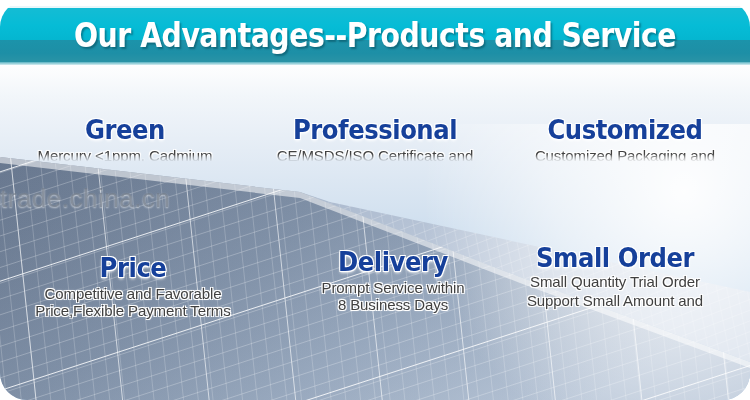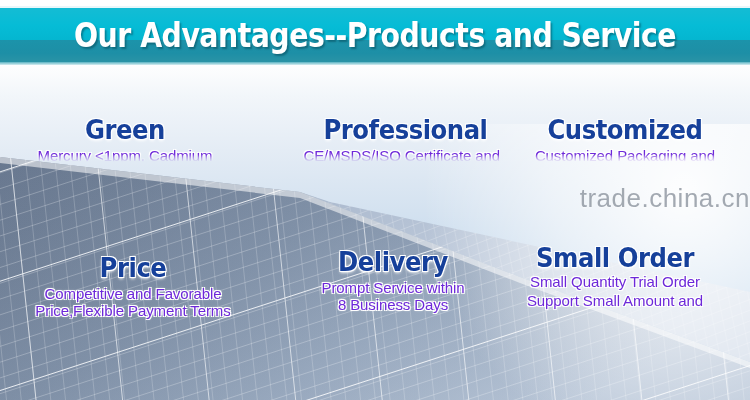--- a/index.html
+++ b/index.html
@@ -7,20 +7,21 @@
     padding: 0;
     background: #ffffff;
   }
   #banner {
     position: relative;
     width: 750px;
     height: 400px;
     overflow: hidden;
     font-family: "Liberation Sans", sans-serif;
     background: #ffffff;
+    border-radius: 27px;
   }
 
   
   .sky {
     position: absolute;
     left: 0; top: 62px;
     width: 750px; height: 338px;
     background: linear-gradient(to bottom,
         #ffffff 0%,
         #f2f6fa 10%,
@@ -113,41 +114,41 @@
     text-shadow:
        1px 1px 0 #ffffff, -1px 1px 0 #ffffff,
        1px -1px 0 #ffffff, -1px -1px 0 #ffffff,
        0 2px 3px rgba(255,255,255,0.9);
   }
   .cell-desc {
     margin-top: 2px;
     font-family: "Liberation Sans", sans-serif;
     font-size: 15px;
     font-weight: 400;
-    color: #6d28d9;
+    color: #404040;
     line-height: 17px;
     letter-spacing: -0.1px;
     text-shadow:
        1px 1px 0 #ffffff, -1px 1px 0 #ffffff,
        1px -1px 0 #ffffff, -1px -1px 0 #ffffff,
        0 0 3px #ffffff;
   }
   
   .row-top .cell-desc {
     -webkit-mask-image: linear-gradient(to bottom, #000 0%, #000 42%, rgba(0,0,0,0.45) 62%, rgba(0,0,0,0) 86%);
             mask-image: linear-gradient(to bottom, #000 0%, #000 42%, rgba(0,0,0,0.45) 62%, rgba(0,0,0,0) 86%);
     filter: blur(0.25px);
   }
 
   
   .watermark {
     position: absolute;
     left: 0; top: 183px;
     width: 750px;
-    text-align: right;
+    text-align: left;
     font-family: "Liberation Sans", sans-serif;
     font-size: 26px;
     font-weight: 400;
     color: rgba(108,118,130,0.62);
     letter-spacing: 0.5px;
     white-space: nowrap;
     text-shadow: 0 1px 2px rgba(255,255,255,0.6);
   }
 </style>
 </head>
@@ -222,21 +223,21 @@
 
   <div class="watermark">trade.china.cn</div>
 
   <div class="features">
 
     <div class="cell row-top" style="left:0px;  top:52px;">
       <div class="cell-heading">Green</div>
       <div class="cell-desc">Mercury &lt;1ppm, Cadmium</div>
     </div>
 
-    <div class="cell row-top" style="left:250px; top:52px;text-align:right;">
+    <div class="cell row-top" style="left:250px; top:52px;">
       <div class="cell-heading">Professional</div>
       <div class="cell-desc">CE/MSDS/ISO Certificate and</div>
     </div>
 
     <div class="cell row-bottom" style="left:8px;  top:190px;">
       <div class="cell-heading">Price</div>
       <div class="cell-desc">Competitive and Favorable</div>
       <div class="cell-desc" style="margin-top:0;">Price,Flexible Payment Terms</div>
     </div>
 

